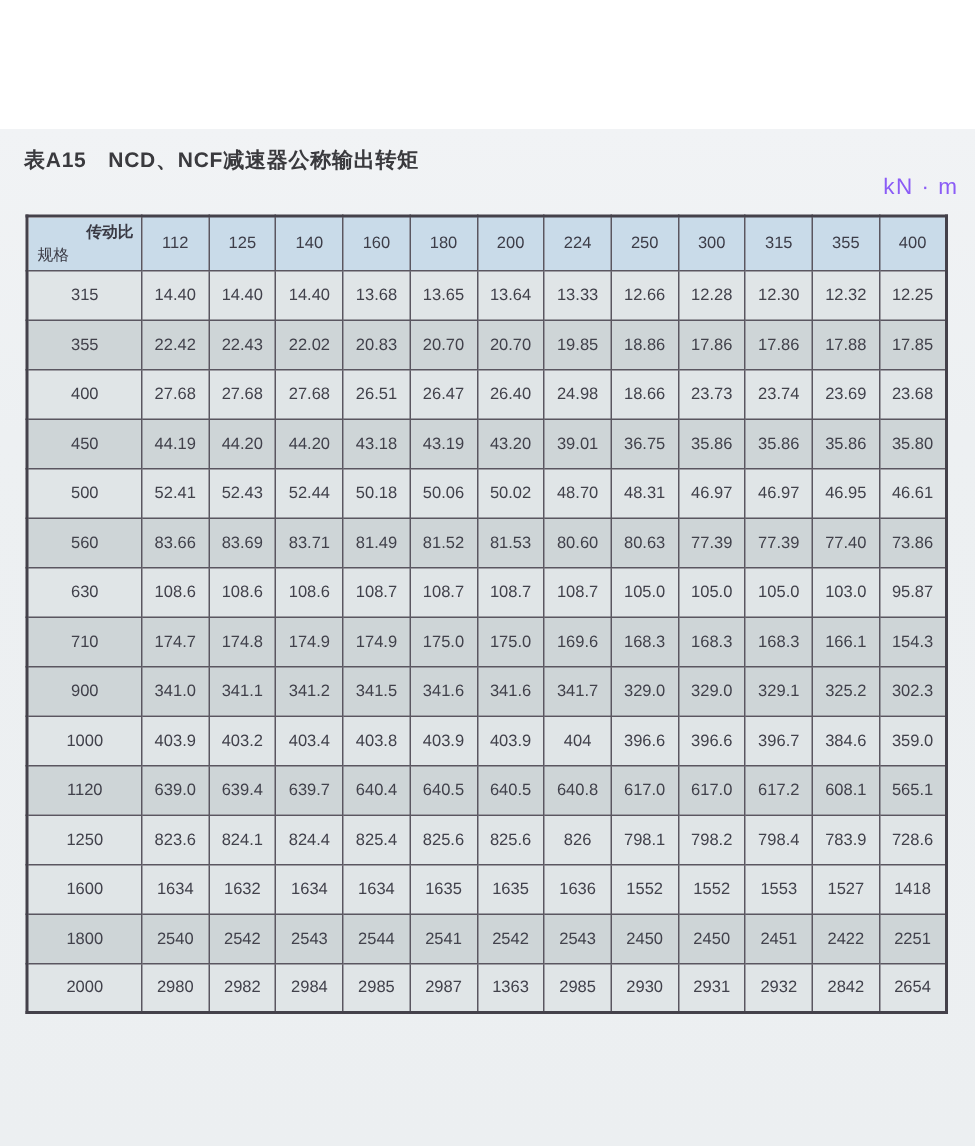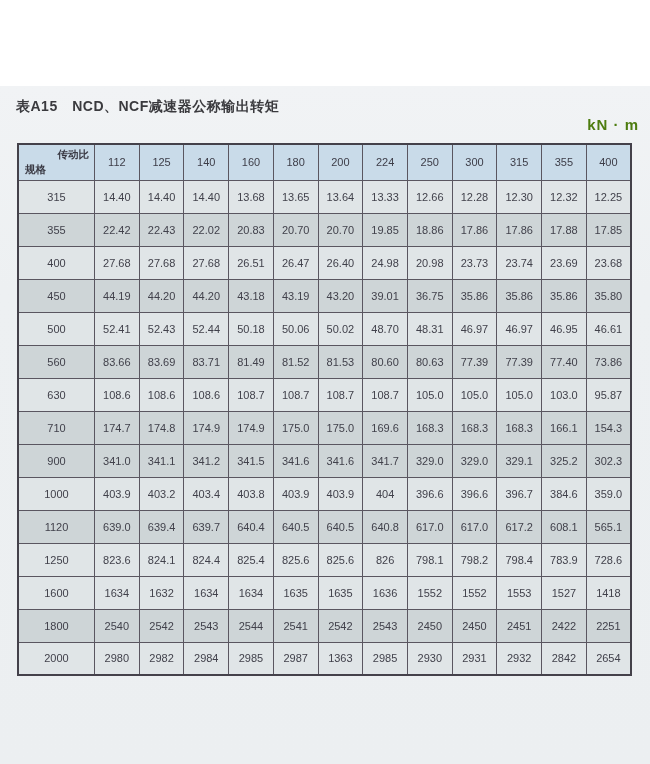--- a/index.html
+++ b/index.html
@@ -15,21 +15,21 @@
     position:absolute;left:0;top:86px;width:650px;height:678px;
     background:linear-gradient(180deg,#f1f3f5 0%,#edf0f2 30%,#eceff1 100%);
   }
   .doc-title{
     position:absolute;top:98px;left:16px;width:100%;
     text-align:left;font-size:14px;font-weight:bold;
     color:#3a3a3e;letter-spacing:0.5px;
   }
   .unit-label{
     position:absolute;top:116px;right:11px;
-    font-size:15px;font-weight:700;color:#4d7c0f;letter-spacing:1px;
+    font-size:15px;font-weight:400;color:#8b5cf6;letter-spacing:1px;
   }
   table.data-table{
     position:absolute;left:17px;top:143px;width:615px;
     border-collapse:collapse;table-layout:fixed;
     border:2px solid var(--border-outer,#44414a);
   }
   table.data-table th, table.data-table td{
     border:1px solid var(--border-inner,#5a5660);
     padding:0;text-align:center;vertical-align:middle;
     color:var(--text,#41414b);
@@ -48,21 +48,21 @@
         #55515a calc(50% + 0.8px),
         rgba(0,0,0,0) calc(50% + 0.8px)),
       var(--header-bg,#c9dbe9);
   }
   .corner-top{
     position:absolute;top:3px;right:5px;
     font-size:10.5px;font-weight:bold;color:#3a3a44;
   }
   .corner-bottom{
     position:absolute;bottom:3px;left:6px;
-    font-size:10.5px;font-weight:bold;color:#3a3a44;
+    font-size:10.5px;font-weight:normal;color:#3a3a44;
   }
   tbody tr{height:33px;}
   tbody tr.row-light td{background:var(--row-light,#e0e5e7);}
   tbody tr.row-dark td{background:var(--row-dark,#ced5d7);}
   td.spec-cell{font-size:11px;}
   td.value-cell{font-size:11px;}
 </style>
 </head>
 <body>
 
@@ -129,21 +129,21 @@
         </tr>
         <tr class="row-light">
           <td class="spec-cell">400</td>
           <td class="value-cell">27.68</td>
           <td class="value-cell">27.68</td>
           <td class="value-cell">27.68</td>
           <td class="value-cell">26.51</td>
           <td class="value-cell">26.47</td>
           <td class="value-cell">26.40</td>
           <td class="value-cell">24.98</td>
-          <td class="value-cell">20.98</td>
+          <td class="value-cell">18.66</td>
           <td class="value-cell">23.73</td>
           <td class="value-cell">23.74</td>
           <td class="value-cell">23.69</td>
           <td class="value-cell">23.68</td>
         </tr>
         <tr class="row-dark">
           <td class="spec-cell">450</td>
           <td class="value-cell">44.19</td>
           <td class="value-cell">44.20</td>
           <td class="value-cell">44.20</td>

